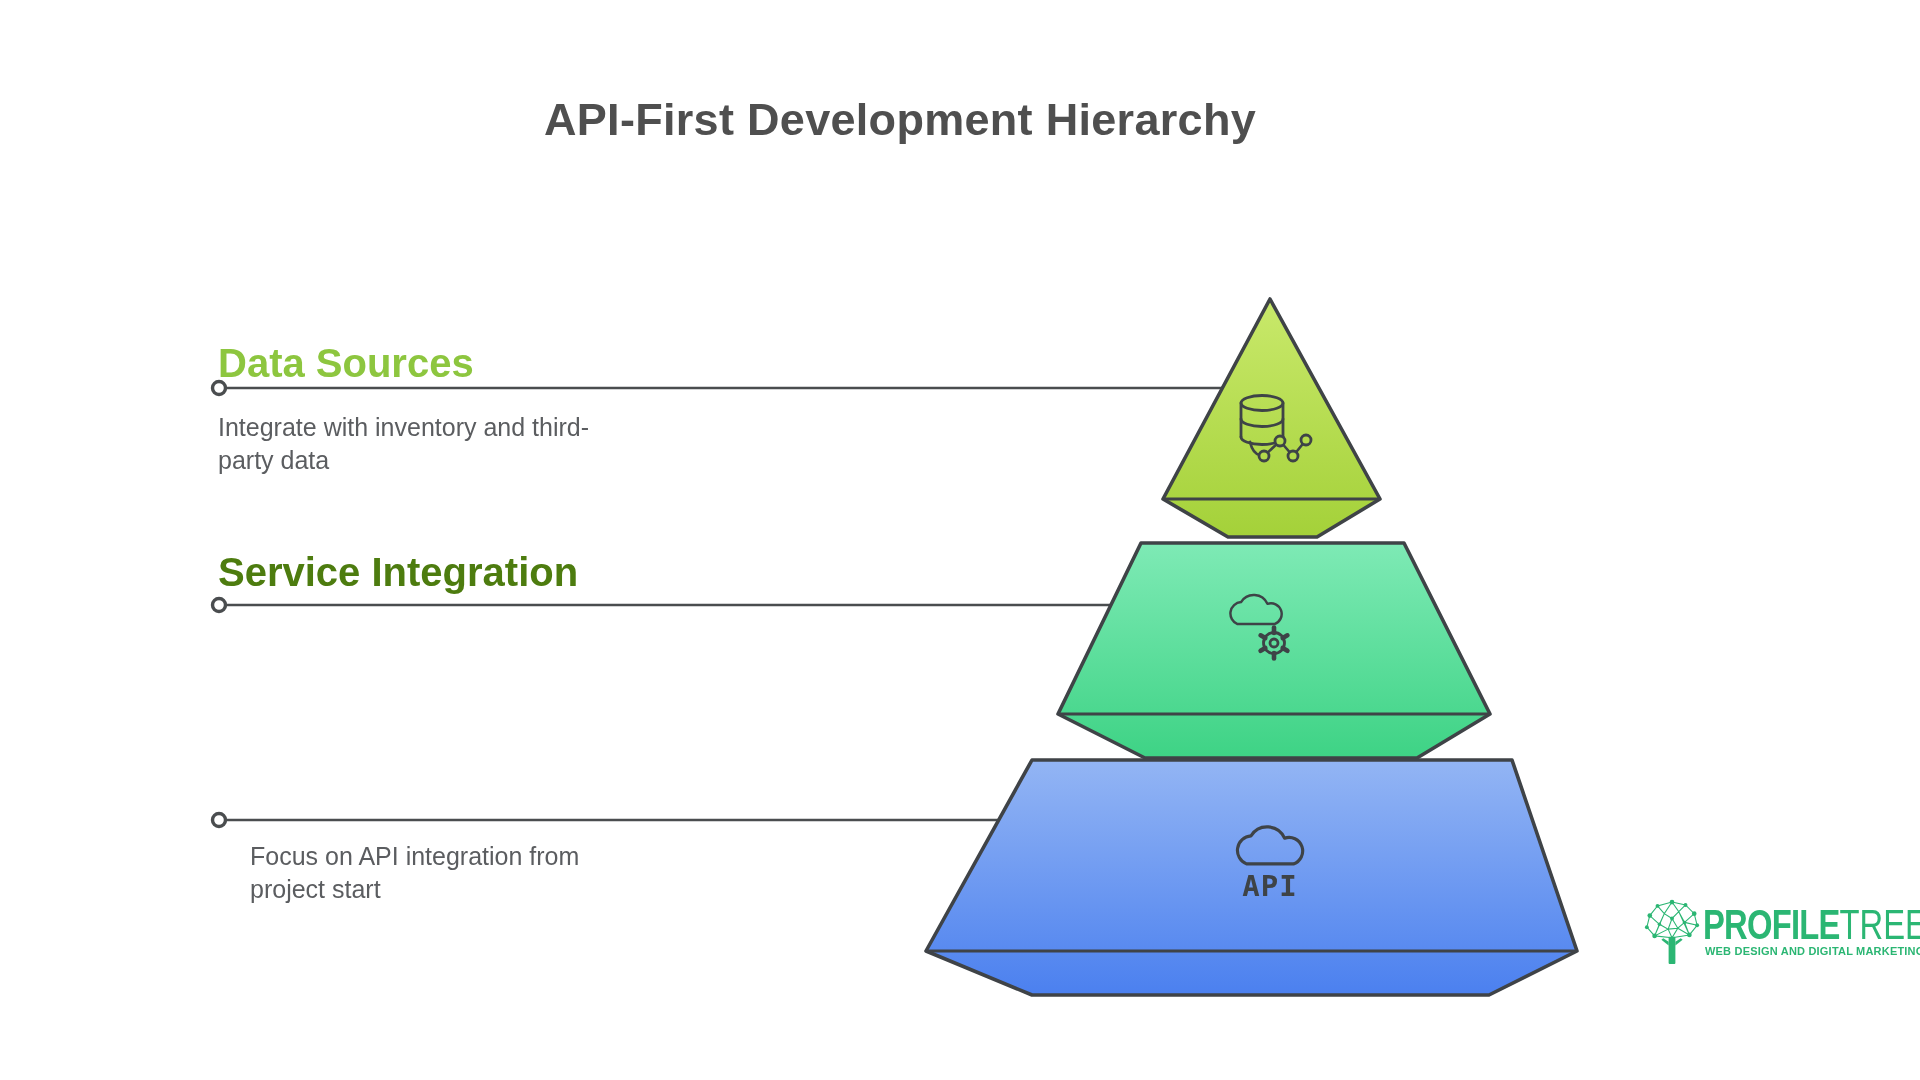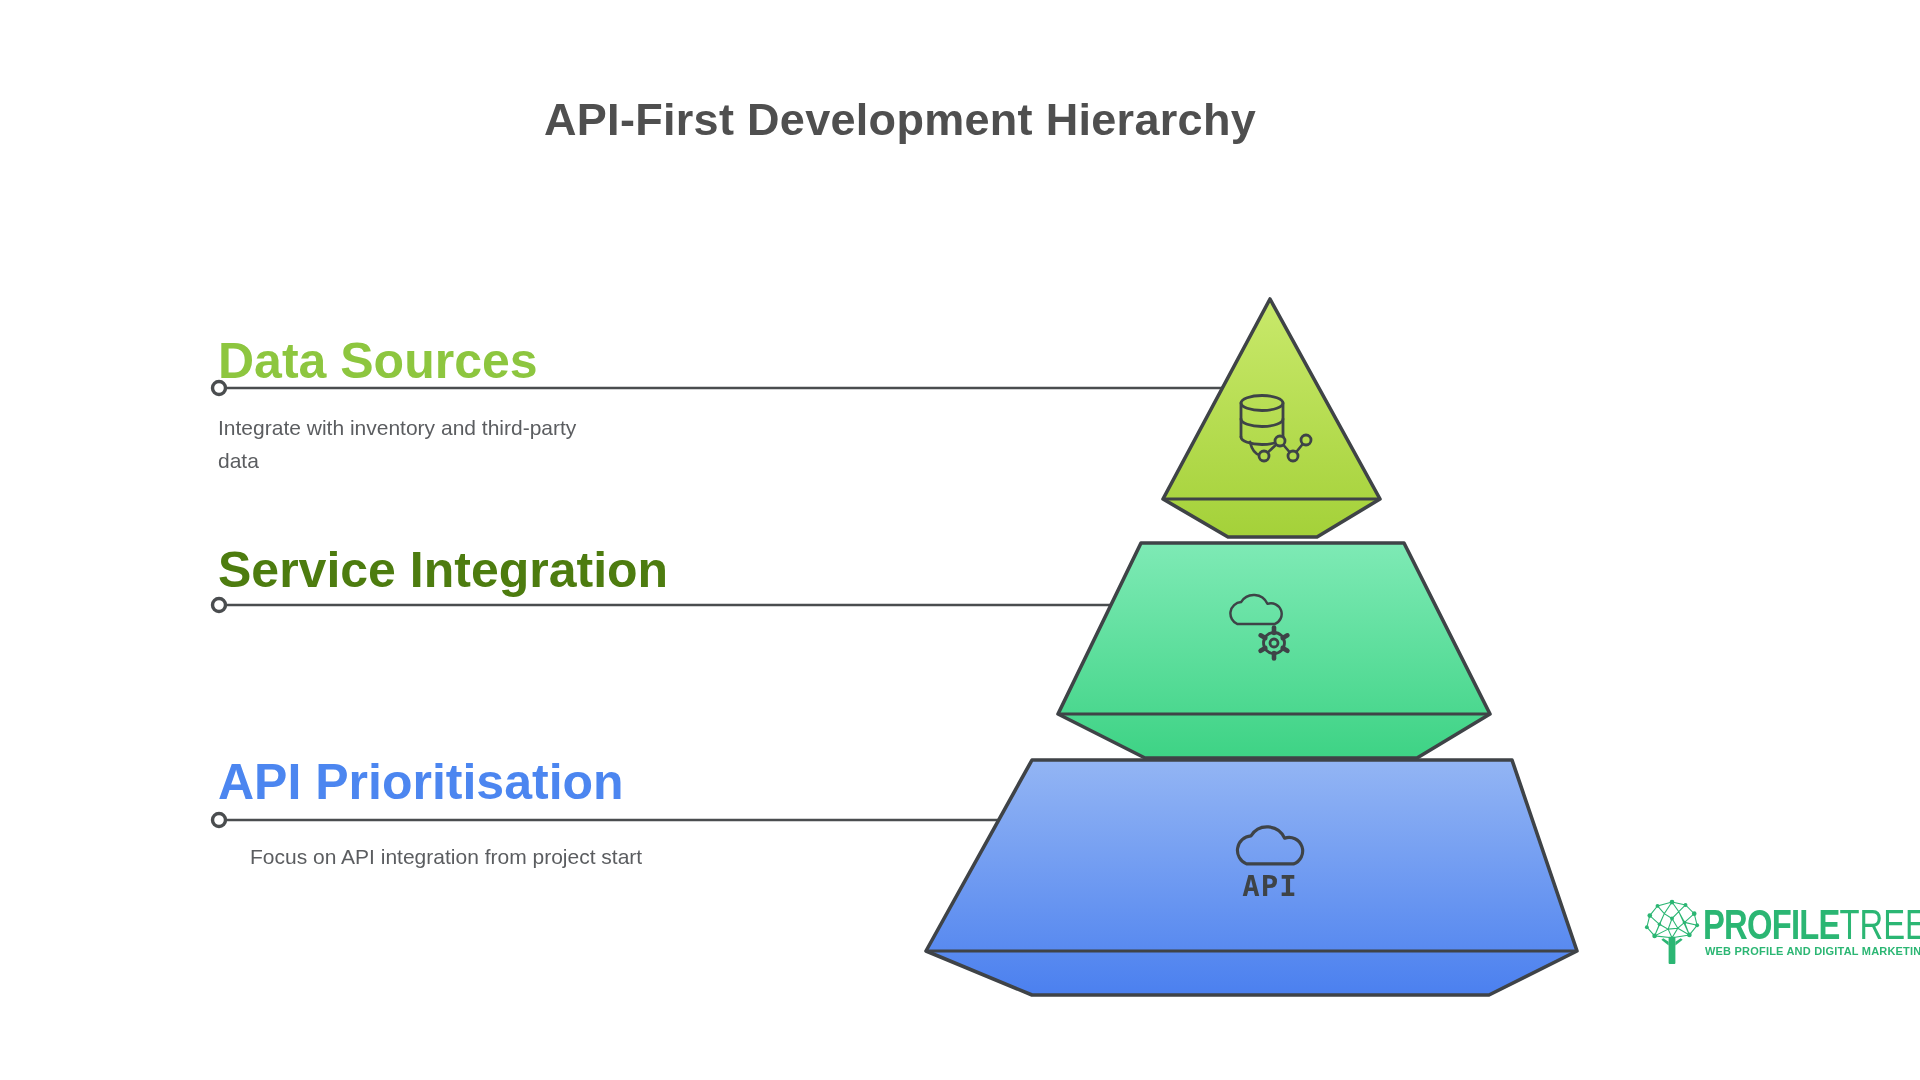--- a/index.html
+++ b/index.html
@@ -1,21 +1,21 @@
 <!DOCTYPE html>
 <html><head>
 <meta charset="utf-8">
 <style>
   html,body{margin:0;padding:0;background:#ffffff;width:1920px;height:1080px;overflow:hidden;}
   .canvas{position:relative;width:1920px;height:1080px;background:#ffffff;
           font-family:"Liberation Sans","DejaVu Sans",sans-serif;}
   .title{position:absolute;left:900px;top:94px;transform:translateX(-50%);
          font-size:45px;font-weight:bold;color:#4f4f4f;letter-spacing:.3px;white-space:nowrap;}
-  .tier-label{position:absolute;left:218px;font-size:50px;font-weight:bold;line-height:1;white-space:nowrap;}
-  .tier-desc{position:absolute;left:218px;font-size:21px;line-height:33px;color:#5b5d60;max-width:400px;}
+  .tier-label{position:absolute;left:218px;font-size:40px;font-weight:bold;line-height:1;white-space:nowrap;margin-top:7px;}
+  .tier-desc{position:absolute;left:218px;font-size:25px;line-height:33px;color:#5b5d60;max-width:400px;}
   .lbl-1{top:336px;} .desc-1{top:411px;}
   .lbl-2{top:545px;} .desc-2{top:627px;}
   .lbl-3{top:757px;} .desc-3{top:840px;margin-left:32px;}
   .diagram-svg{position:absolute;left:0;top:0;width:1920px;height:1080px;}
   
   .logo{position:absolute;left:1643px;top:898px;width:280px;height:72px;color:#2bb673;}
   .logo-icon{position:absolute;left:0;top:0;width:58px;height:70px;}
   .logo-brand{position:absolute;left:60px;top:6px;font-size:42px;line-height:1;white-space:nowrap;
               transform:scaleX(0.78);transform-origin:left top;letter-spacing:-1px;}
   .logo-brand .b-heavy{font-weight:bold;}
@@ -29,21 +29,20 @@
 
 <div class="canvas">
 
   <div class="title">API-First Development Hierarchy</div>
 
   <div class="tier-label lbl-1" style="color: rgb(141, 198, 63);">Data Sources</div>
   <div class="tier-desc desc-1">Integrate with inventory and third-party data</div>
 
   <div class="tier-label lbl-2" style="color: #4d7c0f;">Service Integration</div>
 
-  <div class="tier-label lbl-3" style="color: rgb(76, 134, 240);">API Prioritisation</div>
   <div class="tier-desc desc-3">Focus on API integration from project start</div>
 
   <svg class="diagram-svg" viewBox="0 0 1920 1080">
     <defs>
       <linearGradient id="gradLime" x1="0" y1="0" x2="0" y2="1">
         <stop offset="0" stop-color="#c9e96b"></stop>
         <stop offset="1" stop-color="#a4d139"></stop>
       </linearGradient>
       <linearGradient id="gradGreen" x1="0" y1="0" x2="0" y2="1">
         <stop offset="0" stop-color="#7eeab5"></stop>
@@ -141,16 +140,16 @@
           <circle cx="48" cy="37" r="2.4"></circle>
         <circle cx="30" cy="20" r="2"></circle>
           <circle cx="17" cy="26" r="1.8"></circle>
           <circle cx="43" cy="24" r="1.8"></circle>
         <rect x="26.5" y="39" width="7" height="28" rx="1"></rect>
         <path d="M26.5 48 L19 42 L21 40.5 L26.5 44 Z"></path>
         <path d="M33.5 48 L41 42 L39 40.5 L33.5 44 Z"></path>
       </g>
     </svg>
     <div class="logo-brand"><span class="b-heavy">PROFILE</span><span class="b-light">TREE</span></div>
-    <div class="logo-tagline"><span>WEB PROFILE</span> <span class="t-light">AND</span> <span>DIGITAL MARKETING</span></div>
+    <div class="logo-tagline"><span>WEB DESIGN</span> <span class="t-light">AND</span> <span>DIGITAL MARKETING</span></div>
   </div>
 
 </div>
 
 </body></html>

